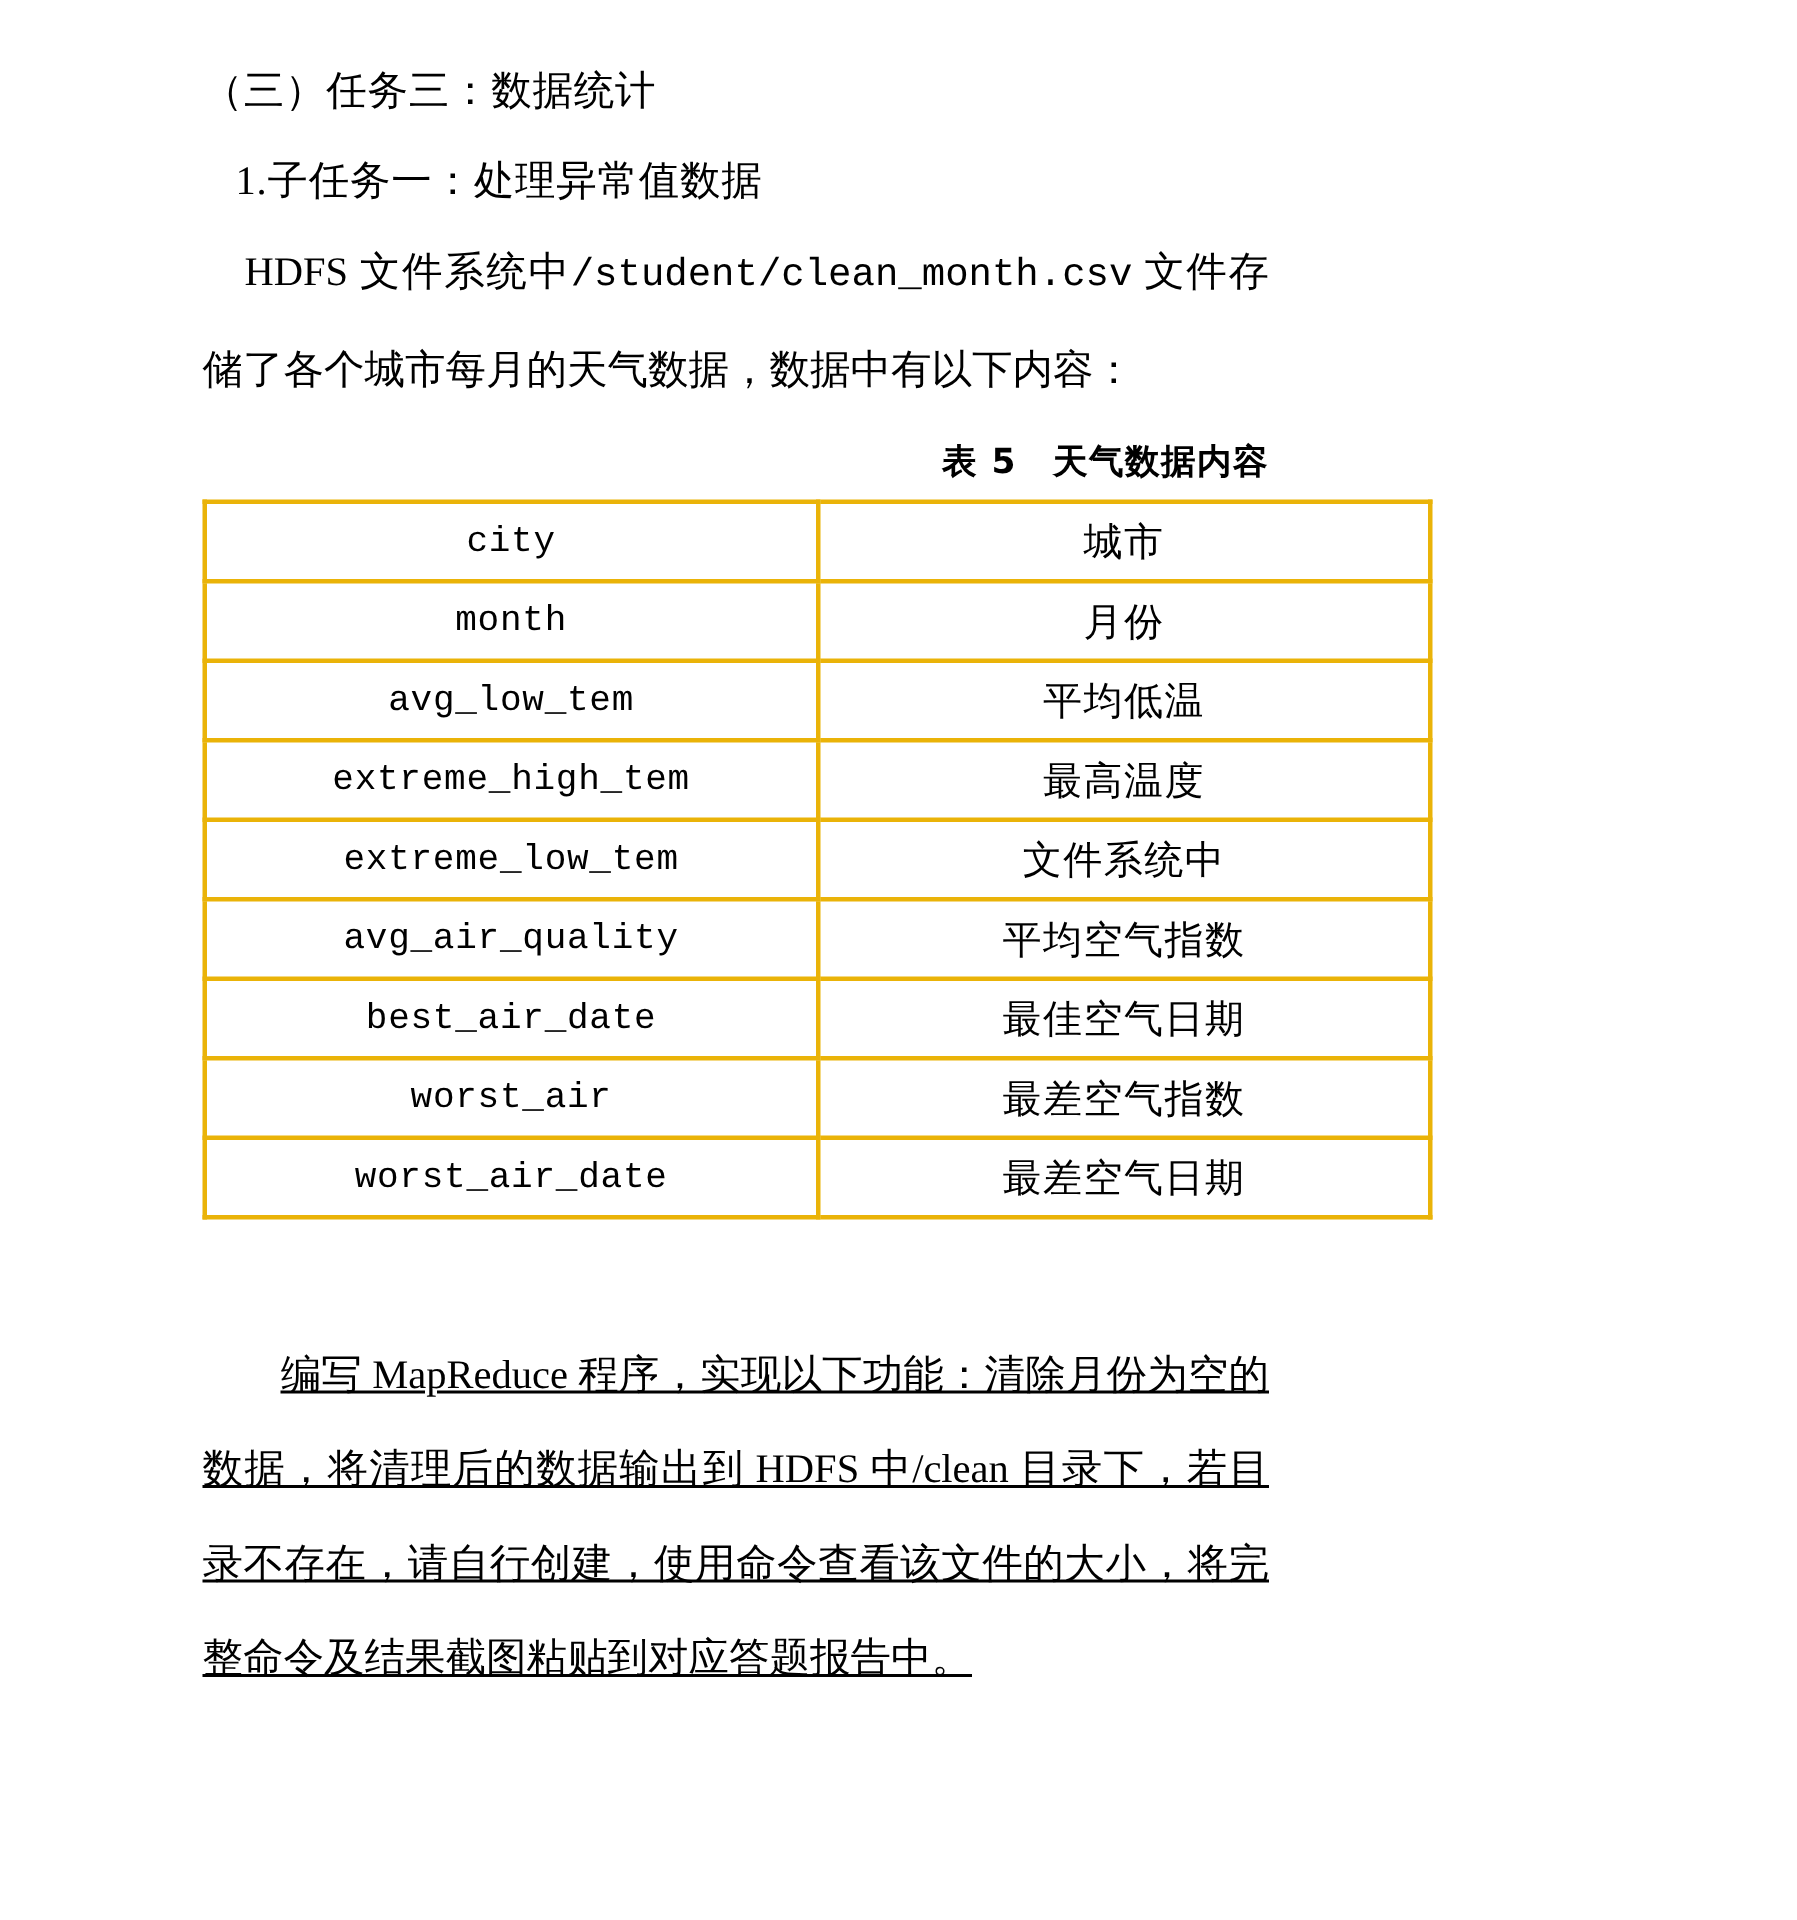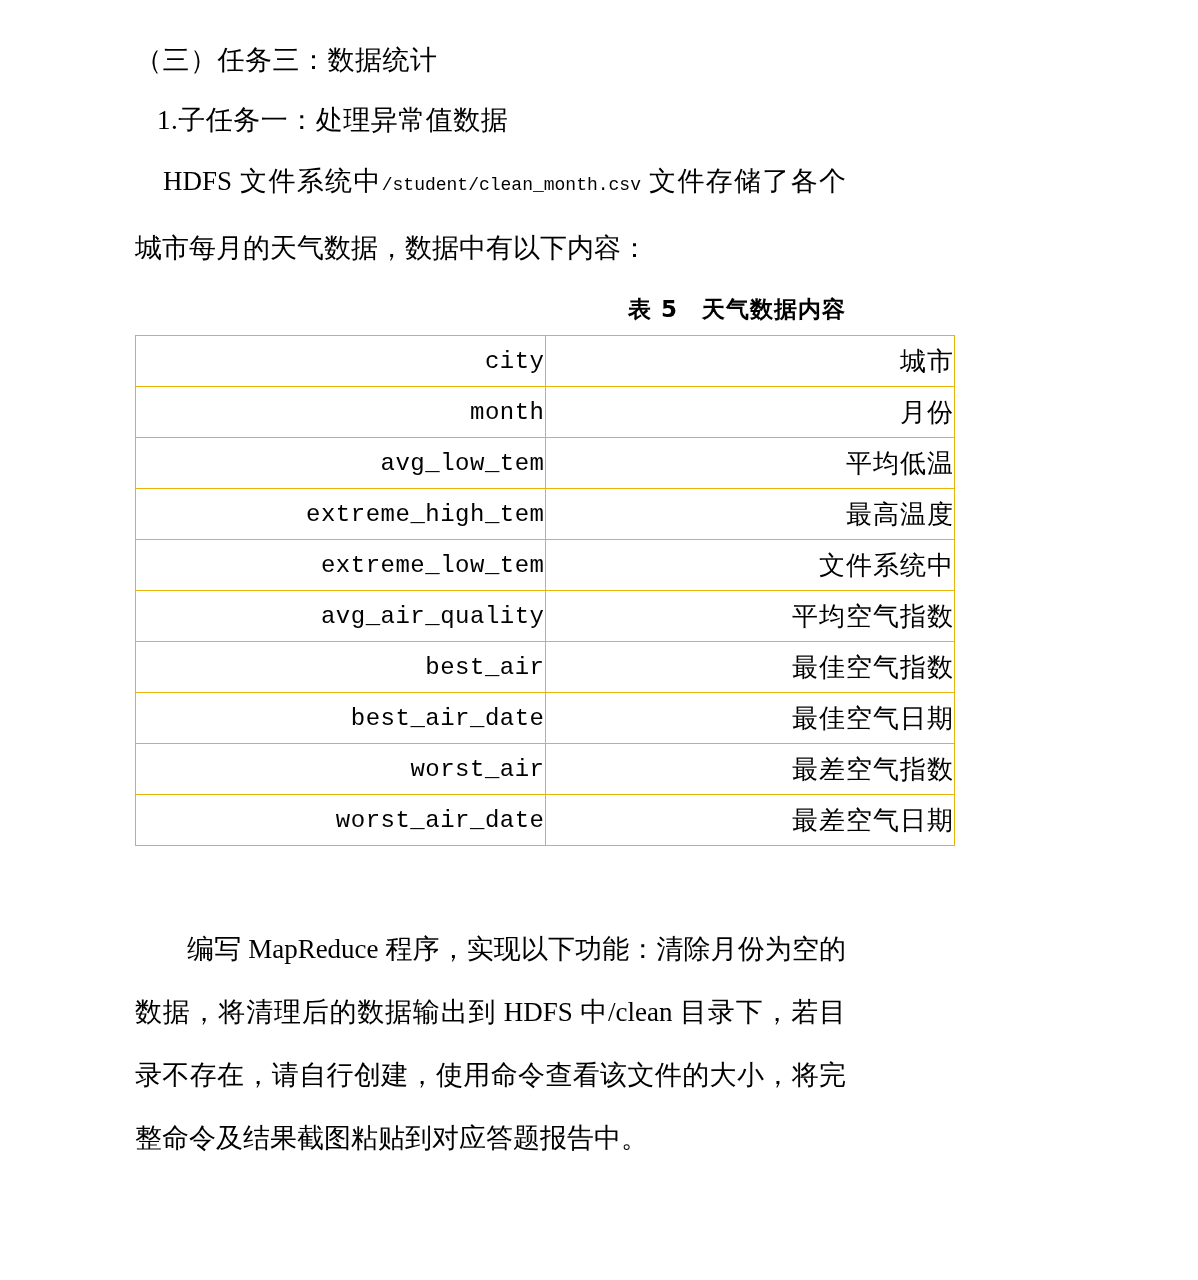--- a/index.html
+++ b/index.html
@@ -36,42 +36,42 @@
     text-align: justify;
     text-justify: inter-ideograph;
     margin: 0;
   }
   .body-par .indent-1 {
     display: inline-block;
     width: 28px;
   }
   .mono {
     font-family: "Liberation Mono", "DejaVu Sans Mono", monospace;
-    font-size: 18px;
+    font-size: 26px;
     letter-spacing: 0px;
   }
   .table-caption {
     text-align: right;
     font-family: "DejaVu Sans", "Liberation Sans", sans-serif;
     font-weight: bold;
     font-size: 23px;
     margin-top: 14px;
     margin-bottom: 10px;
     letter-spacing: 1px;
   }
   table.weather-table {
     border-collapse: collapse;
     margin: 0 auto;
     width: 820px;
     table-layout: fixed;
   }
   table.weather-table td {
-    border: 1px solid #eab308;
+    border: 3px solid #eab308;
     height: 50px;
-    text-align: right;
+    text-align: center;
     vertical-align: middle;
     padding: 0;
   }
   table.weather-table td.col-en {
     width: 50%;
     font-family: "Liberation Mono", "DejaVu Sans Mono", monospace;
     font-size: 24px;
     letter-spacing: 0.5px;
   }
   table.weather-table td.col-zh {
@@ -82,20 +82,21 @@
   }
   .after-table-gap {
     height: 72px;
   }
   .final-par {
     font-size: 27px;
     line-height: 63px;
     text-align: justify;
     text-justify: inter-ideograph;
     margin: 0;
+    text-decoration: underline;
   }
   .final-par .indent-1 {
     display: inline-block;
     width: 52px;
   }
   .latin {
     font-family: "Liberation Serif", "DejaVu Serif", serif;
   }
 </style>
 </head>
@@ -131,24 +132,20 @@
       </tr>
       <tr>
         <td class="col-en">extreme_low_tem</td>
         <td class="col-zh">文件系统中</td>
       </tr>
       <tr>
         <td class="col-en">avg_air_quality</td>
         <td class="col-zh">平均空气指数</td>
       </tr>
       <tr>
-        <td class="col-en">best_air</td>
-        <td class="col-zh">最佳空气指数</td>
-      </tr>
-      <tr>
         <td class="col-en">best_air_date</td>
         <td class="col-zh">最佳空气日期</td>
       </tr>
       <tr>
         <td class="col-en">worst_air</td>
         <td class="col-zh">最差空气指数</td>
       </tr>
       <tr>
         <td class="col-en">worst_air_date</td>
         <td class="col-zh">最差空气日期</td>

